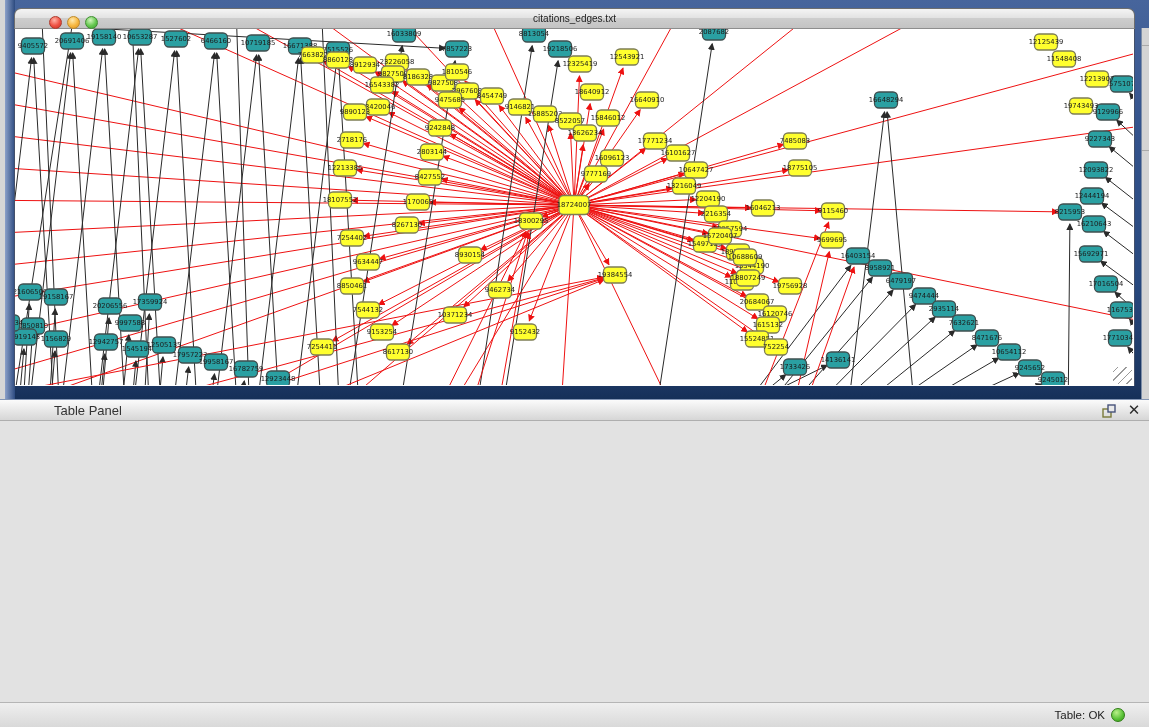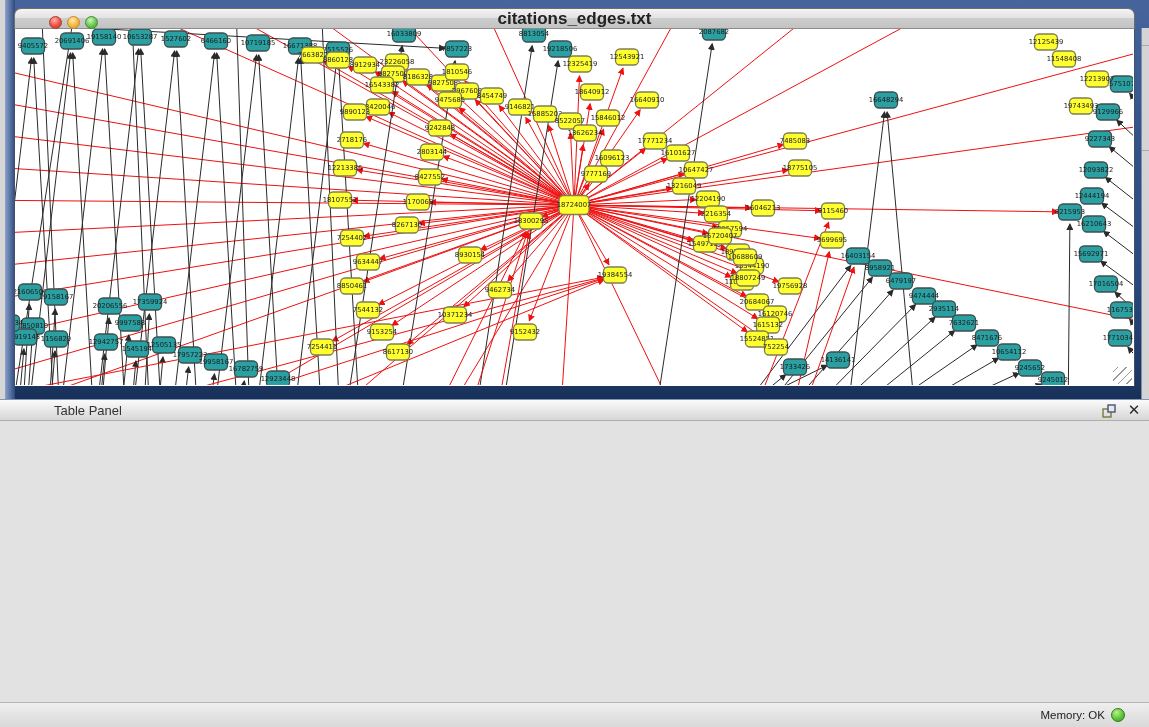--- a/index.html
+++ b/index.html
@@ -15,21 +15,21 @@
   .desk-right-strip{position:absolute;left:1141px;top:28px;width:8px;height:371px;
         background:#d4d4d4;border-left:1px solid #7d8ea8;}
   .desk-right-strip .ln{position:absolute;left:0;width:8px;height:1px;background:#a9a9a9;}
 
   
   .titlebar{position:absolute;left:14px;top:8px;width:1121px;height:21px;
         border-radius:7px 7px 0 0;
         background:linear-gradient(180deg,#f4f4f4 0%,#e3e3e3 45%,#cdcdcd 50%,#c3c3c3 100%);
         border:1px solid #6e6e6e;border-bottom:1px solid #8d8d8d;box-sizing:border-box;}
   .win-title{position:absolute;left:0;top:0;width:100%;text-align:center;
-        font-size:17px;line-height:20px;color:#222;font-weight:700;}
+        font-size:10px;line-height:20px;color:#222;font-weight:400;}
   .light{position:absolute;top:7px;width:13px;height:13px;border-radius:50%;box-sizing:border-box;}
   .light.red{left:34px;background:radial-gradient(circle at 40% 30%,#ffb3a7,#ee5042 55%,#c63527);border:1px solid #b0392b;}
   .light.yellow{left:52px;background:radial-gradient(circle at 40% 30%,#ffe9ad,#f6b63e 55%,#d9922a);border:1px solid #c08a27;}
   .light.green{left:70px;background:radial-gradient(circle at 40% 30%,#d2f5bd,#64c74f 55%,#3f9e33);border:1px solid #3f8f31;}
 
   .canvas{position:absolute;left:14px;top:29px;width:1121px;height:357px;background:#ffffff;
         border-left:1px solid #44506a;border-right:1px solid #44506a;box-sizing:border-box;}
   #net{position:absolute;left:15px;top:29px;}
   .grip{position:absolute;left:1113px;top:367px;width:19px;height:17px;
         background:repeating-linear-gradient(135deg,transparent 0 3px,#9a9a9a 3px 4px,transparent 4px 6px);}
@@ -816,17 +816,17 @@
     
 
     
     
 
     
     
   </div>
 
   <div class="statusbar">
-    <span class="mem-label">Memory: OK</span>
+    <span class="mem-label">Table: OK</span>
     <span class="mem-dot"></span>
   </div>
 
 </div>
 
 </body></html>

